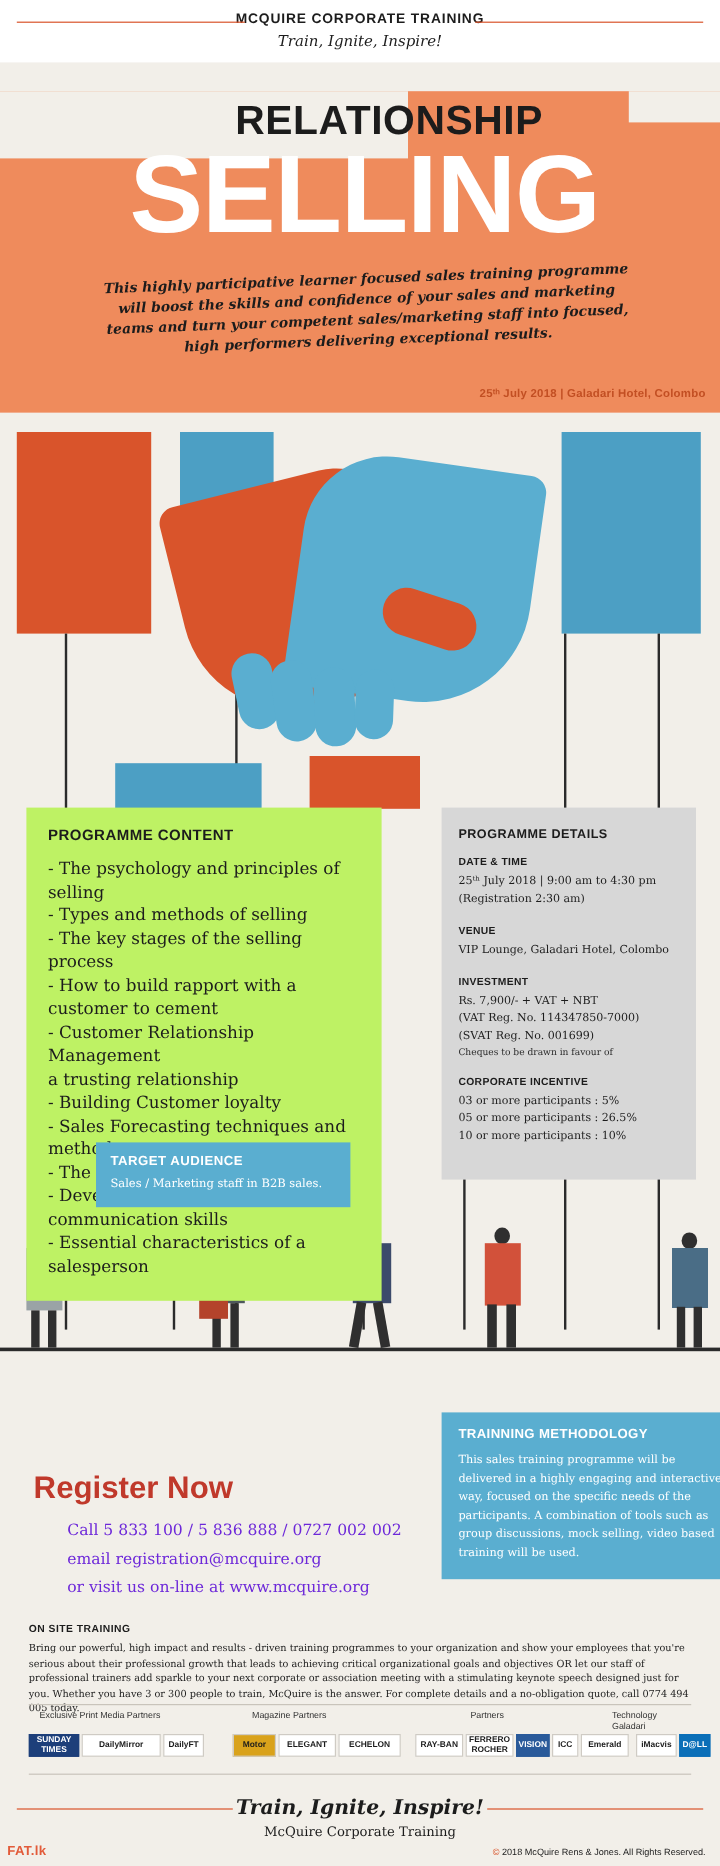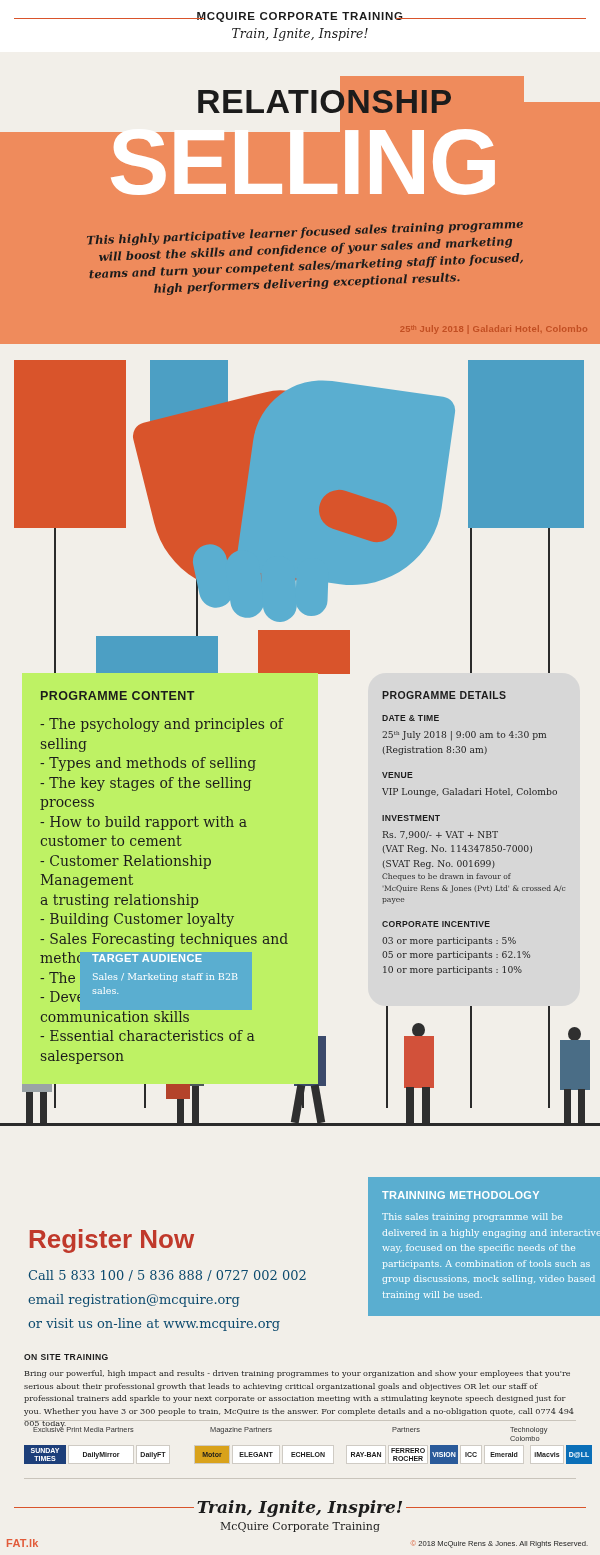--- a/index.html
+++ b/index.html
@@ -186,21 +186,20 @@
     line-height: 19.5px;
     color: #1c1c1c;
   }
 
   .panel-details {
     position: absolute;
     left: 368px; top: 673px;
     width: 212px;
     background: #d7d7d7;
     padding: 16px 14px 16px 14px;
-    border-radius: 18px;
   }
   .panel-details h2 {
     font-size: 10.5px;
     font-weight: bold;
     letter-spacing: 0.4px;
     color: #1c1c1c;
     margin-bottom: 12px;
   }
   .panel-details h3 {
     font-size: 8.6px;
@@ -218,23 +217,23 @@
   }
   .panel-details p.small {
     font-size: 7.6px;
     line-height: 11.5px;
     color: #2b2b2b;
   }
 
   .panel-target {
     position: absolute;
     left: 80px; top: 952px;
-    width: 172px;
+    width: 212px;
     background: #5aaed0;
-    padding: 0 12px 12px 12px;
+    padding: 10px 12px 12px 12px;
   }
   .panel-target h2 {
     font-size: 11px;
     font-weight: bold;
     letter-spacing: 0.4px;
     color: #ffffff;
     margin-bottom: 6px;
   }
   .panel-target p {
     font-family: "DejaVu Serif", serif;
@@ -281,21 +280,22 @@
     font-weight: bold;
     color: #c0392b;
     margin-bottom: 9px;
     font-family: "Liberation Sans", sans-serif;
     margin-top: 12px;
   }
   .register p {
     font-family: "DejaVu Serif", serif;
     font-size: 13px;
     line-height: 24px;
-    color: #0c4a6e;
+    color: #6d28d9;
+    margin-left: 28px;
   }
 
   
   .onsite {
     position: absolute;
     left: 24px; top: 1352px;
     width: 552px;
   }
   .onsite h3 {
     font-size: 8.6px;
@@ -508,41 +508,40 @@
       <li>- Essential characteristics of a salesperson</li>
     </ul>
   </div>
 
   <div class="panel-details">
     <h2>PROGRAMME DETAILS</h2>
 
     <div class="grp">
       <h3>DATE &amp; TIME</h3>
       <p>25ᵗʰ July 2018  |  9:00 am to 4:30 pm</p>
-      <p>(Registration 8:30 am)</p>
+      <p>(Registration 2:30 am)</p>
     </div>
 
     <div class="grp">
       <h3>VENUE</h3>
       <p>VIP Lounge, Galadari Hotel, Colombo</p>
     </div>
 
     <div class="grp">
       <h3>INVESTMENT</h3>
       <p>Rs. 7,900/- + VAT + NBT</p>
       <p>(VAT Reg. No. 114347850-7000)</p>
       <p>(SVAT Reg. No. 001699)</p>
       <p class="small">Cheques to be drawn in favour of</p>
-      <p class="small">'McQuire Rens &amp; Jones (Pvt) Ltd' &amp; crossed A/c payee</p>
     </div>
 
     <div class="grp">
       <h3>CORPORATE INCENTIVE</h3>
       <p>03 or more participants  : 5%</p>
-      <p>05 or more participants  : 62.1%</p>
+      <p>05 or more participants  : 26.5%</p>
       <p>10 or more participants  : 10%</p>
     </div>
   </div>
 
   <div class="panel-target">
     <h2>TARGET AUDIENCE</h2>
     <p>Sales / Marketing staff in B2B sales.</p>
   </div>
 
   <div class="panel-method">
@@ -561,21 +560,21 @@
     <h3>ON SITE TRAINING</h3>
     <p>Bring our powerful, high impact and results - driven training programmes to your organization and show your employees that you're serious about their professional growth that leads to achieving critical organizational goals and objectives OR let our staff of professional trainers add sparkle to your next corporate or association meeting with a stimulating keynote speech designed just for you. Whether you have 3 or 300 people to train, McQuire is the answer. For complete details and a no-obligation quote, call 0774 494 005 today.</p>
   </div>
 
   <div class="divider" style="top:1420px;"></div>
   <div class="partners">
     <div class="partner-heads">
       <span style="left:9px;">Exclusive Print Media Partners</span>
       <span style="left:186px;">Magazine Partners</span>
       <span style="left:368px;">Partners</span>
-      <span style="left:486px;">Technology Colombo</span>
+      <span style="left:486px;">Technology Galadari</span>
     </div>
     <div class="logo-row">
       <div class="logo" style="left:0px; width:42px; background:#1d3f7a; color:#fff; border-color:#1d3f7a;">SUNDAY TIMES</div>
       <div class="logo" style="left:44px; width:66px;">DailyMirror</div>
       <div class="logo" style="left:112px; width:34px;">DailyFT</div>
       <div class="logo" style="left:170px; width:36px; background:#d9a21b;">Motor</div>
       <div class="logo" style="left:208px; width:48px;">ELEGANT</div>
       <div class="logo" style="left:258px; width:52px;">ECHELON</div>
       <div class="logo" style="left:322px; width:40px;">RAY-BAN</div>
       <div class="logo" style="left:364px; width:40px;">FERRERO ROCHER</div>

